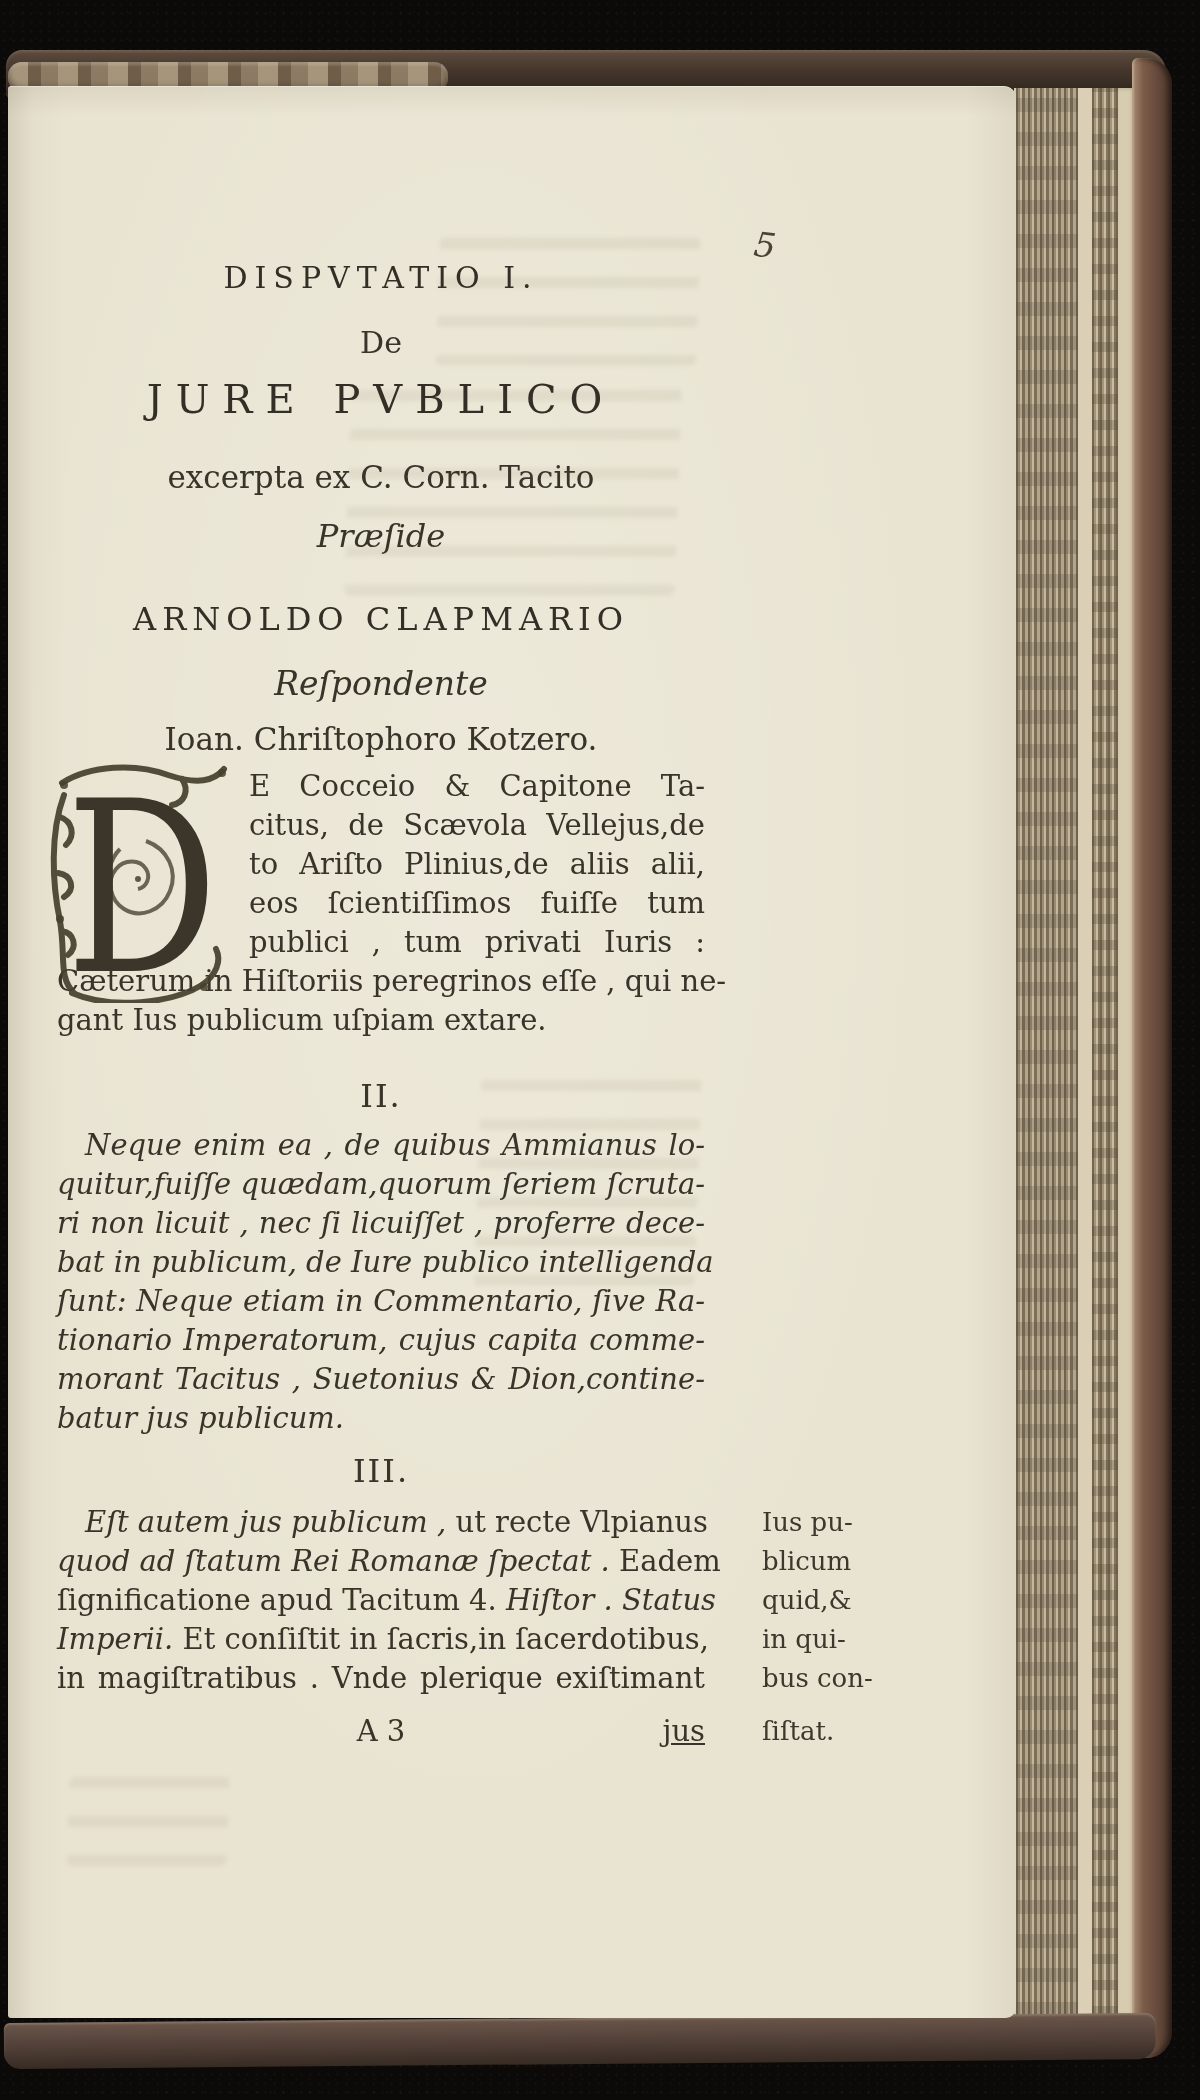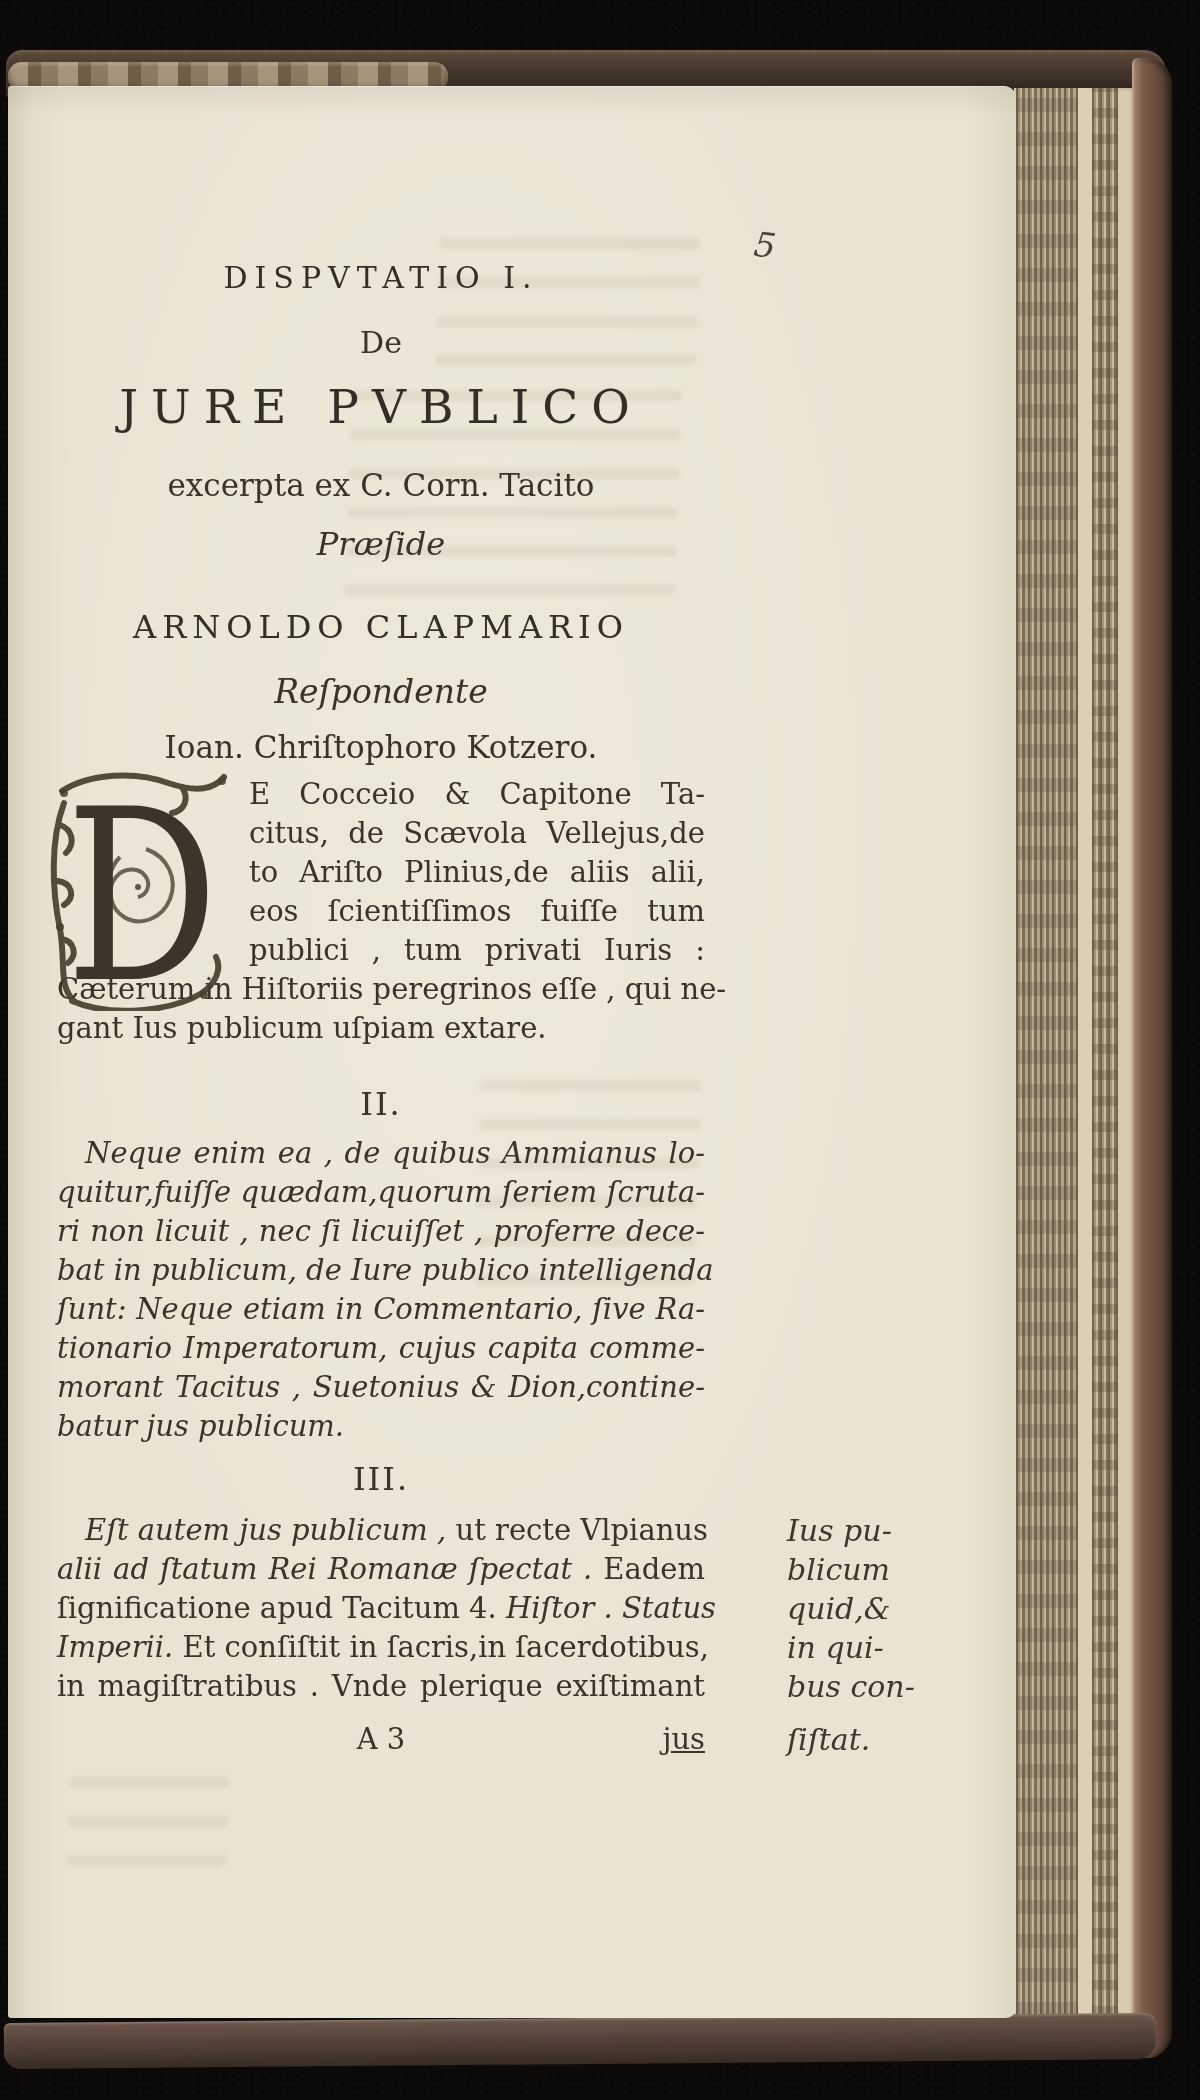--- a/index.html
+++ b/index.html
@@ -94,21 +94,21 @@
     position:absolute; left:746px; top:140px;
     font-size:34px; color:#4b4337; transform:rotate(7deg);
     font-style:italic;
   }
 
   .col { position:absolute; left:49px; top:0; width:648px; }
   .centered { text-align:center; }
 
   .kicker   { margin-top:172px; font-size:30px; letter-spacing:7px;  color:#332e26; }
   .de-line  { margin-top:26px;  font-size:30px; }
-  .title    { margin-top:17px;   font-size:47px; letter-spacing:13px; color:#332e26; line-height:56px; white-space:nowrap; }
+  .title    { margin-top:9px;   font-size:40px; letter-spacing:13px; color:#332e26; line-height:56px; white-space:nowrap; }
   .excerpt  { margin-top:31px;  font-size:31px; }
   .praeside { margin-top:20px;  font-size:32px; font-style:italic; }
   .arnoldo  { margin-top:36px;  font-size:32px; letter-spacing:6px; color:#332e26; line-height:54px; white-space:nowrap; }
   .respond  { margin-top:18px;  font-size:33px; font-style:italic; }
   .ioan     { margin-top:17px;  font-size:31px; }
   .thesis-h { margin-top:11px;  font-size:32px; letter-spacing:4px; }
   .sec-h    { font-size:32px; letter-spacing:2px; }
 
   .t1 { margin-top:8px; position:relative; }
   .dropcap { position:absolute; left:-7px; top:-4px; width:182px; height:240px; }
@@ -119,22 +119,22 @@
   .lline { white-space:nowrap; }
 
   .h2 { margin-top:37px; }
   .t2 { margin-top:10px;font-style:italic; }
   .t2 .indent, .t3 .indent { text-indent:28px; }
   .h3 { margin-top:14px; }
 
   .t3 { margin-top:12px; }
   .row { display:flex; align-items:flex-start; }
   .row .main { width:648px; flex:none; }
-  .row .note { margin-left:82px; width:130px; flex:none;
-    font-style:italic; font-size:30px; line-height:39px; white-space:nowrap; color:#3d372d; }
+  .row .note { margin-left:57px; width:130px; flex:none;
+    font-size:26px; line-height:39px; white-space:nowrap; color:#3d372d; }
   .it { font-style:italic; }
 
   .sigrow { margin-top:14px; }
   .sigrow .main { position:relative; }
   .sig { display:block; text-align:center; }
   .catch { position:absolute; right:0; top:0;text-decoration:underline; }
 </style>
 </head>
 <body>
 
@@ -236,21 +236,21 @@
       </div>
 
       <div class="sec-h h3 centered">III.</div>
 
       <div class="t3">
         <div class="row">
           <div class="main jline indent"><span class="it">Eſt autem jus publicum ,</span><span> ut recte Vlpianus</span></div>
           <div class="note">Ius pu-</div>
         </div>
         <div class="row">
-          <div class="main jline"><span class="it">alii ad ſtatum Rei Romanæ ſpectat .</span><span>  Eadem</span></div>
+          <div class="main jline"><span class="it">quod ad ſtatum Rei Romanæ ſpectat .</span><span>  Eadem</span></div>
           <div class="note">blicum</div>
         </div>
         <div class="row">
           <div class="main jline"><span>ſignificatione apud Tacitum 4. </span><span class="it">Hiſtor . Status</span></div>
           <div class="note">quid,&amp;</div>
         </div>
         <div class="row">
           <div class="main jline"><span class="it">Imperii.</span><span> Et conſiſtit in ſacris,in ſacerdotibus,</span></div>
           <div class="note">in qui-</div>
         </div>

